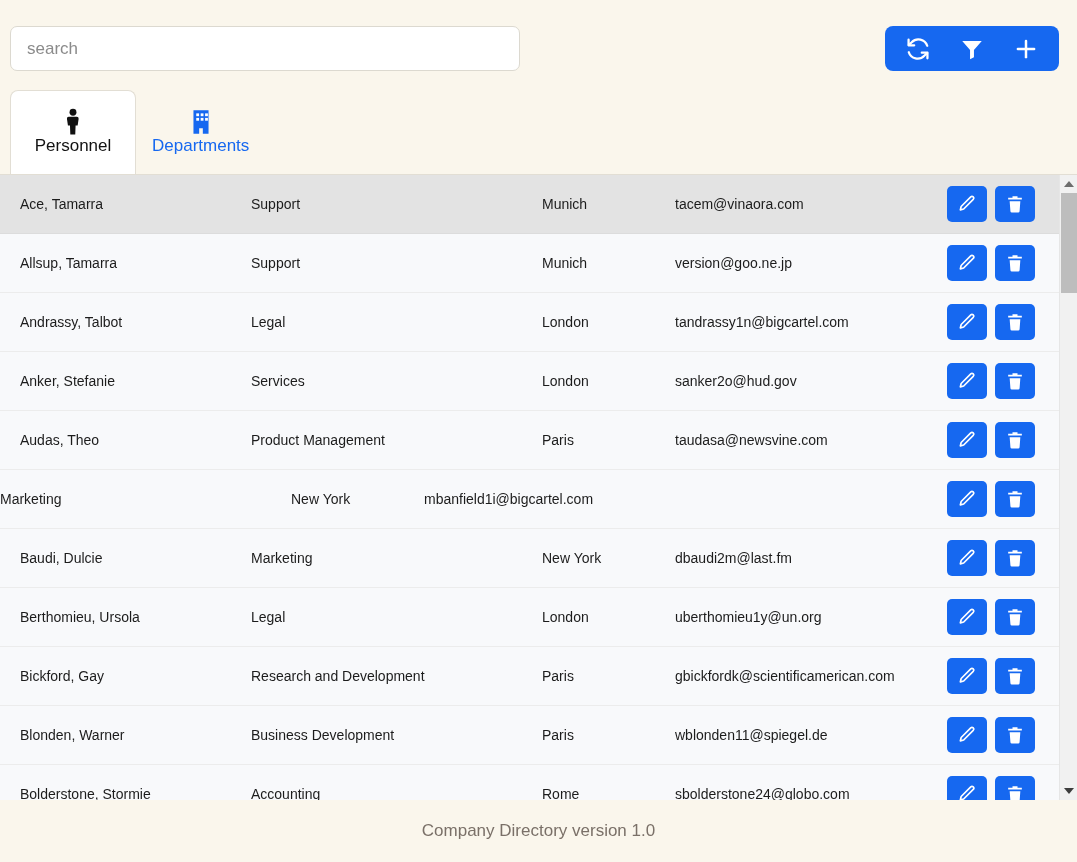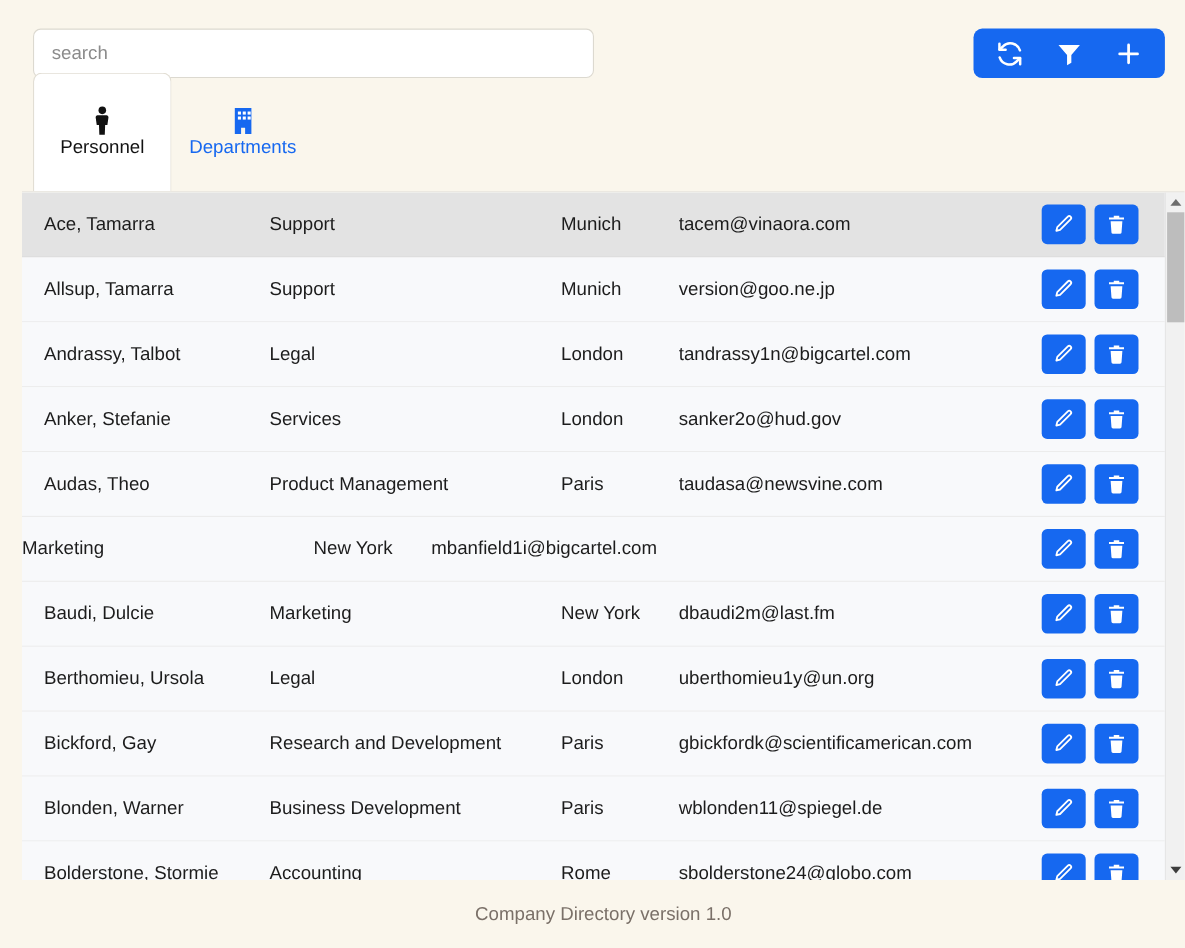--- a/index.html
+++ b/index.html
@@ -9,21 +9,20 @@
     width: 1077px; height: 862px;
     background: #faf6ec;
     font-family: "Liberation Sans", sans-serif;
     overflow: hidden;
   }
   .app {
     width: 1077px; height: 862px;
     display: flex; flex-direction: column;
     background: #faf6ec;
     position: relative;
-    padding-left: 20px;
   }
 
   
   .topbar {
     height: 88px;
     flex: 0 0 88px;
     display: flex;
     align-items: flex-start;
     padding: 26px 18px 0 10px;
     gap: 10px;
@@ -64,21 +63,21 @@
   
   .tabs {
     flex: 0 0 86px;
     height: 86px;
     display: flex;
     align-items: flex-end;
     padding-left: 10px;
     gap: 0;
   }
   .tab {
-    height: 108px;
+    height: 84px;
     min-width: 126px;
     display: flex;
     flex-direction: column;
     align-items: center;
     justify-content: center;
     gap: 0;
     border: none;
     background: transparent;
     cursor: pointer;
     font-family: "Liberation Sans", sans-serif;
@@ -109,23 +108,24 @@
     flex: 1 1 auto;
     overflow: hidden;
     background: #f8f9fb;
   }
   .row {
     display: flex;
     align-items: center;
     height: 59px;
     border-bottom: 1px solid #ececec;
     background: #f8f9fb;
-    font-size: 17px;
+    font-size: 14px;
     color: #1c1c1c;
     padding-right: 4px;
+    gap: 26px;
   }
   .row.selected { background: #e3e3e3; border-bottom-color: #dcdcdc; }
   .c-name  { width: 225px; padding-left: 20px; }
   .c-dept  { width: 265px; }
   .c-loc   { width: 107px; }
   .c-email { flex: 1 1 auto; }
   .c-acts  { width: 108px; display: flex; gap: 8px; justify-content: flex-start; }
 
   .icon-btn {
     width: 40px; height: 36px;

